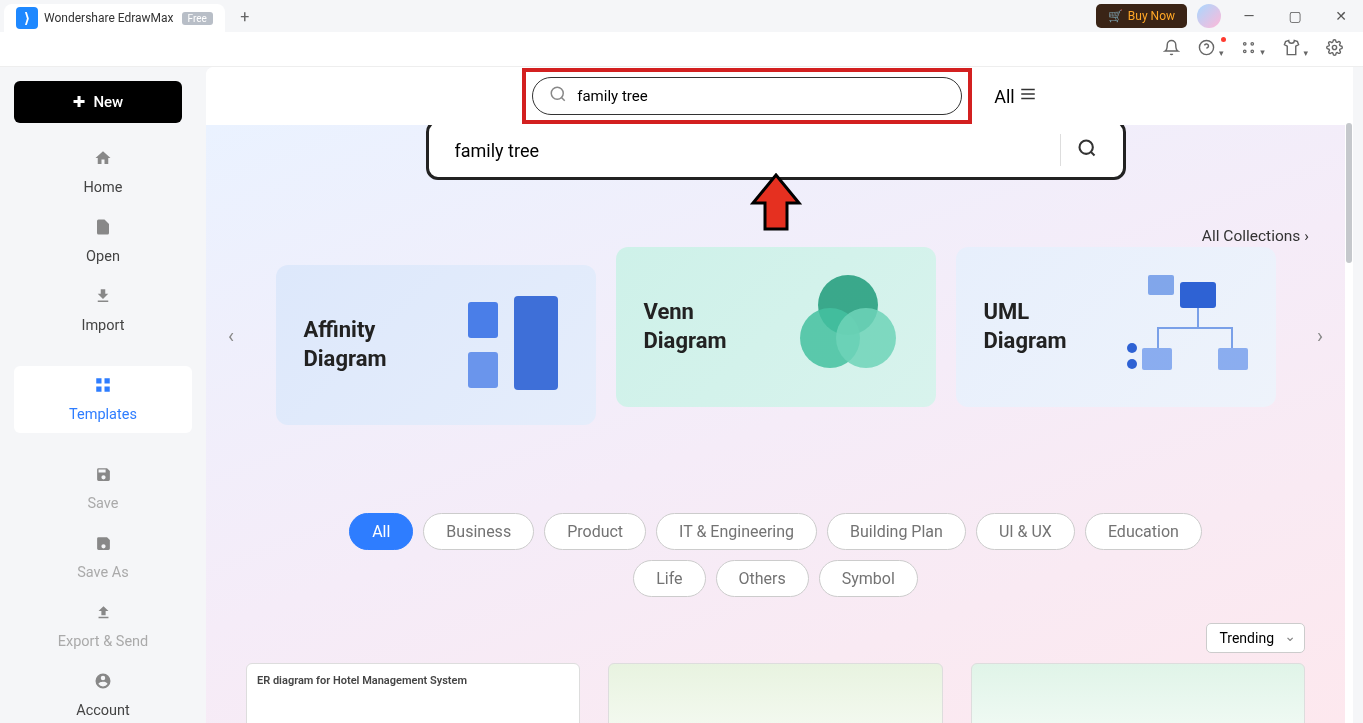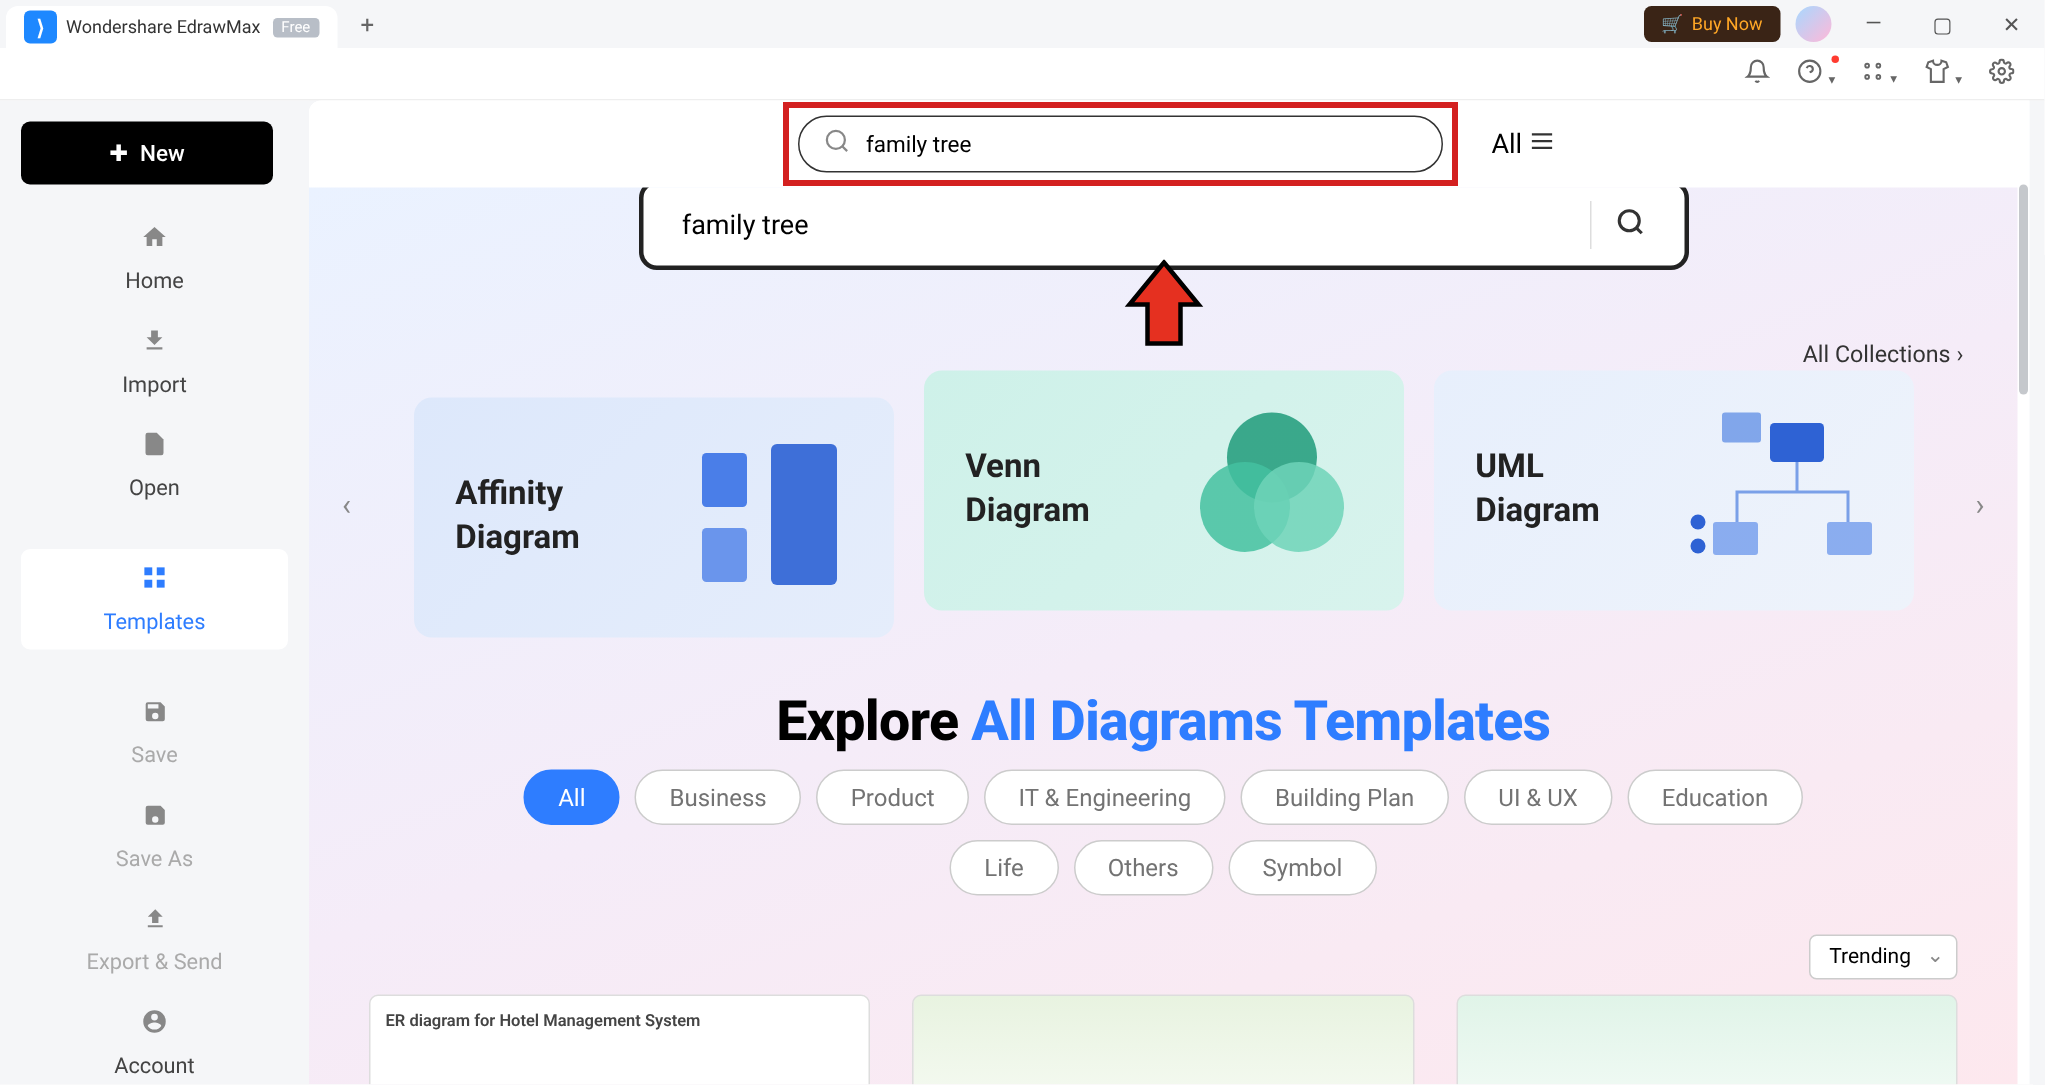--- a/index.html
+++ b/index.html
@@ -162,32 +162,32 @@
       <span class="side-icon">
           <svg width="18" height="18" viewBox="0 0 24 24" fill="currentColor">
             <path d="M10 20v-6h4v6h5v-8h3L12 3 2 12h3v8z"></path>
           </svg>
         </span>
       <span>Home</span>
     </div>
     <div class="side-item">
       <span class="side-icon">
           <svg width="18" height="18" viewBox="0 0 24 24" fill="currentColor">
+            <path d="M14 2H6a2 2 0 0 0-2 2v16a2 2 0 0 0 2 2h12a2 2 0 0 0 2-2V8l-6-6z"></path>
+          </svg>
+        </span>
+      <span>Open</span>
+    </div>
+    <div class="side-item">
+      <span class="side-icon">
+          <svg width="18" height="18" viewBox="0 0 24 24" fill="currentColor">
             <path d="M19 9h-4V3H9v6H5l7 7 7-7zM5 18v2h14v-2H5z"></path>
           </svg>
         </span>
       <span>Import</span>
-    </div>
-    <div class="side-item">
-      <span class="side-icon">
-          <svg width="18" height="18" viewBox="0 0 24 24" fill="currentColor">
-            <path d="M14 2H6a2 2 0 0 0-2 2v16a2 2 0 0 0 2 2h12a2 2 0 0 0 2-2V8l-6-6z"></path>
-          </svg>
-        </span>
-      <span>Open</span>
     </div>
     <div class="side-divider"></div>
     <div class="side-item active">
       <span class="side-icon">
           <svg width="18" height="18" viewBox="0 0 24 24" fill="currentColor">
             <rect x="3" y="3" width="7" height="7"></rect>
             <rect x="14" y="3" width="7" height="7"></rect>
             <rect x="3" y="14" width="7" height="7"></rect>
             <rect x="14" y="14" width="7" height="7"></rect>
           </svg>
@@ -324,23 +324,20 @@
                   <circle cx="14" cy="78" r="5" fill="#2e62d4"></circle>
                   <circle cx="14" cy="94" r="5" fill="#2e62d4"></circle>
                   <path d="M80 38 L80 58 L40 58 L40 78 M80 58 L114 58 L114 78" stroke="#7aa0e8" stroke-width="2" fill="none"></path>
                 </svg>
             </div>
           </div>
         </div>
         <div class="car-arrow">›</div>
       </div>
 
-      <div class="explore-heading">
-        <span>Explore </span><span class="blue">All Diagrams Templates</span>
-      </div>
 
       <div class="categories">
         <div class="cat-pill active">All</div>
         <div class="cat-pill">Business</div>
         <div class="cat-pill">Product</div>
         <div class="cat-pill">IT &amp; Engineering</div>
         <div class="cat-pill">Building Plan</div>
         <div class="cat-pill">UI &amp; UX</div>
         <div class="cat-pill">Education</div>
         <div class="cat-pill">Life</div>

